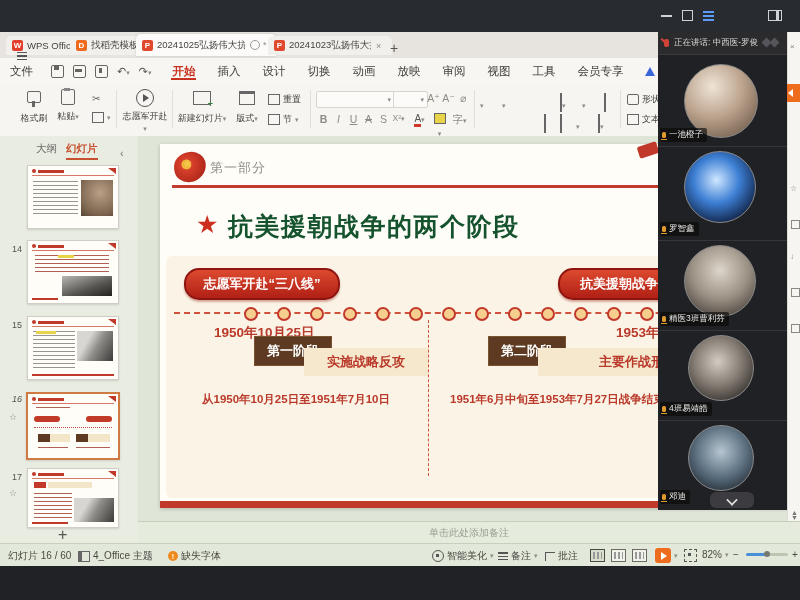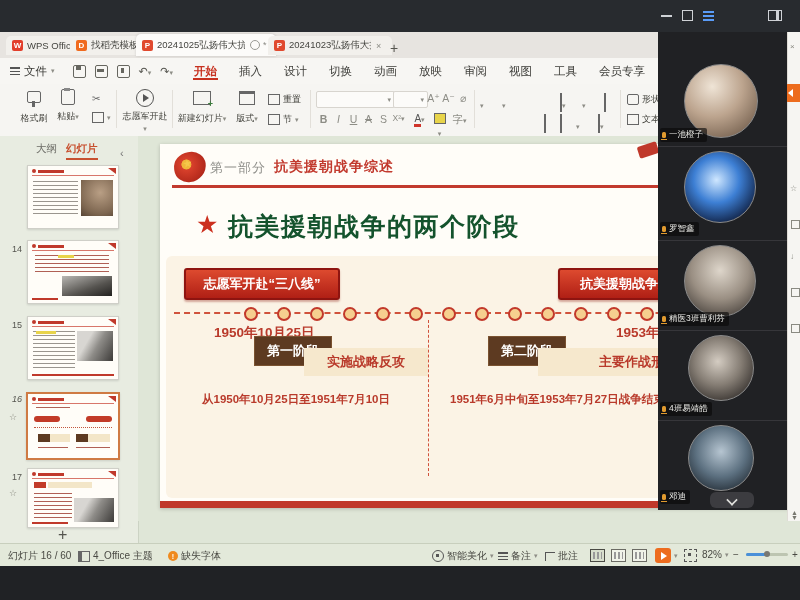--- a/index.html
+++ b/index.html
@@ -25,21 +25,21 @@
            display:flex;align-items:center;justify-content:center;margin-right:4px;flex:0 0 auto;}
   .docerlogo{background:#f06a1e;}
   .pptlogo{background:#e0492e;}
   .tabsync{width:8px;height:8px;border:1px solid #9a9a94;border-radius:50%;margin-left:5px;flex:0 0 auto;}
   .tabdirty{color:#8a8a84;margin-left:3px;font-size:9px;}
   .tabclose{color:#8a8a84;margin-left:5px;font-size:9px;}
   .newtab{position:absolute;left:390px;top:8px;font-size:14px;color:#55554f;}
   
   .menubar{left:0;top:58px;width:800px;height:26px;background:#f7f6f3;border-bottom:1px solid #e5e2dd;
            display:flex;align-items:center;font-size:11.5px;color:#3c3c38;}
-  .filebtn{display:flex;align-items:center;gap:4px;padding:0 8px 0 10px;}
+  .filebtn{display:flex;align-items:center;gap:4px;padding:0 8px 0 10px;flex-direction:column;}
   .hamb{width:10px;height:8px;background:repeating-linear-gradient(#555 0 1.5px,transparent 1.5px 3.5px);}
   .qicons{display:flex;align-items:center;gap:9px;padding:0 10px;color:#55554f;}
   .qic{width:11px;height:11px;border:1.2px solid #66665f;border-radius:2px;position:relative;}
   .qic.save::after{content:"";position:absolute;left:2px;top:0;width:5px;height:4px;background:#66665f;}
   .qic.print::after{content:"";position:absolute;left:1px;top:3px;width:7px;height:3px;background:#66665f;}
   .qic.export::after{content:"";position:absolute;left:3px;top:2px;width:3px;height:5px;background:#66665f;}
   .arrowg{font-size:11px;color:#55554f;}
   .menuitem{padding:0 11px;height:18px;display:flex;align-items:center;}
   .menuitem.active{color:#c7311f;font-weight:bold;position:relative;}
   .menuitem.active::after{content:"";position:absolute;left:10px;right:10px;bottom:0;height:2.5px;background:#c7311f;}
@@ -105,21 +105,21 @@
   .emblem{position:absolute;left:14px;top:8px;width:32px;height:30px;border-radius:50% 45% 55% 45%;
           background:radial-gradient(circle at 40% 40%,#f0b63a 18%,#d8402b 20%,#b0271a 75%);transform:rotate(-8deg);}
   .emblem::after{content:"★";position:absolute;left:9px;top:5px;color:#f5c84b;font-size:11px;}
   .sec-label{position:absolute;left:50px;top:15px;font-size:13px;color:#8f8f8a;letter-spacing:1px;}
   .sec-title{position:absolute;left:114px;top:14px;font-size:14px;font-weight:bold;color:#c23a2e;letter-spacing:1px;}
   .sec-line{position:absolute;left:12px;top:41px;width:633px;height:3px;background:#c23a2e;}
   .corner-deco{position:absolute;left:478px;top:0px;width:20px;height:12px;background:#c0392b;transform:rotate(-18deg);border-radius:2px;}
   .big-star{position:absolute;left:36px;top:66px;font-size:25px;color:#cc2f1e;}
   .big-title{position:absolute;left:68px;top:66px;font-size:25px;font-weight:bold;color:#14532d;letter-spacing:1.5px;}
   .content-panel{position:absolute;left:6px;top:112px;width:636px;height:242px;background:#fbf3e5;border-radius:6px;}
-  .pill{position:absolute;height:28px;border-radius:3px;background:linear-gradient(#dd4a2f,#b01f15);
+  .pill{position:absolute;height:28px;border-radius:15px;background:linear-gradient(#dd4a2f,#b01f15);
         border:2px solid #8e1410;box-shadow:0 2px 2px rgba(140,30,20,.35);color:#fff;font-size:13px;font-weight:bold;
         display:flex;align-items:center;white-space:nowrap;overflow:hidden;}
   .pill-l{left:18px;top:12px;width:152px;justify-content:center;}
   .pill-r{left:392px;top:12px;width:238px;padding-left:20px;}
   .tline{position:absolute;left:8px;top:56px;right:-10px;border-top:2px dashed #d0523c;}
   .tnode{position:absolute;top:51px;width:10px;height:10px;border-radius:50%;background:#f6cf8f;border:2px solid #c2392b;}
   .vdash{position:absolute;left:262px;top:64px;height:156px;border-left:1.5px dashed #d0523c;}
   .tdate{position:absolute;top:68px;font-size:13.5px;font-weight:bold;color:#b93a2b;white-space:nowrap;}
   .badge{position:absolute;top:80px;width:76px;height:28px;background:#5d3a21;border:1px solid #7a5230;
          color:#fff;font-size:13px;font-weight:bold;display:flex;align-items:center;justify-content:center;margin-left:26px;}
@@ -432,21 +432,20 @@
       <div class="t-bline" style="right:50px;"></div>
     </div>
 
     <div class="addslide">+</div>
   </div>
 
   <div class="abs canvas"></div>
   <div class="abs slide">
     <div class="emblem"></div>
     <div class="sec-label">第一部分</div>
-    <div class="sec-title">抗美援朝战争综述</div>
     <div class="sec-line"></div>
     <div class="corner-deco"></div>
     <div class="big-star">★</div>
     <div class="big-title">抗美援朝战争的两个阶段</div>
 
     <div class="content-panel">
       <div class="pill pill-l">志愿军开赴“三八线”</div>
       <div class="pill pill-r">抗美援朝战争胜</div>
       <div class="tline"></div>
       <i class="tnode" style="left:78px;"></i>
@@ -472,20 +471,23 @@
       <div class="badge" style="left:62px;">第一阶段</div>
       <div class="descstrip" style="left:138px;width:124px;">实施战略反攻</div>
       <div class="badge" style="left:296px;">第二阶段</div>
       <div class="descstrip" style="left:372px;width:252px;">主要作战形式是阵地战</div>
       <div class="trange" style="left:36px;">从1950年10月25日至1951年7月10日</div>
       <div class="trange" style="left:284px;">1951年6月中旬至1953年7月27日战争结束</div>
     </div>
     <div class="slide-footer"></div>
   </div>
 
+  <div class="abs notesbar">
+    <span>单击此处添加备注</span>
+  </div>
 
   <div class="abs statusbar">
     <div class="sb" style="left:8px;">幻灯片 16 / 60</div>
     <div class="sb" style="left:78px;">
       <span class="themeic"></span>
       <span>4_Office 主题</span>
     </div>
     <div class="sb" style="left:168px;">
       <span class="warnic">!</span>
       <span>缺失字体</span>
@@ -540,20 +542,28 @@
   </div>
 
   <div class="abs topbar">
     <span class="winbtn minimize-bar" style="left:661px;"></span>
     <span class="winbtn maxbox" style="left:682px;"></span>
     <span class="winbtn bluegrid" style="left:703px;"></span>
     <span class="winbtn paneltoggle" style="left:768px;"></span>
   </div>
 
   <div class="abs meet">
+    <div class="speakbar">
+      <span class="smic"></span>
+      <span>正在讲话: 中西医-罗俊</span>
+      <span class="logodiamonds">
+        <i class="ldi" style="left:0;"></i>
+          <i class="ldi" style="left:8px;"></i>
+      </span>
+    </div>
 
     <div class="avatar av1" style="left:26px;top:32px;width:72px;height:72px;"></div>
     <div class="plabel" style="top:96px;">
       <span class="lmic"></span>
       <span>一池橙子</span>
     </div>
     <div class="pdivider" style="top:114px;"></div>
 
     <div class="avatar av2" style="left:26px;top:119px;width:70px;height:70px;"></div>
     <div class="plabel" style="top:190px;">

